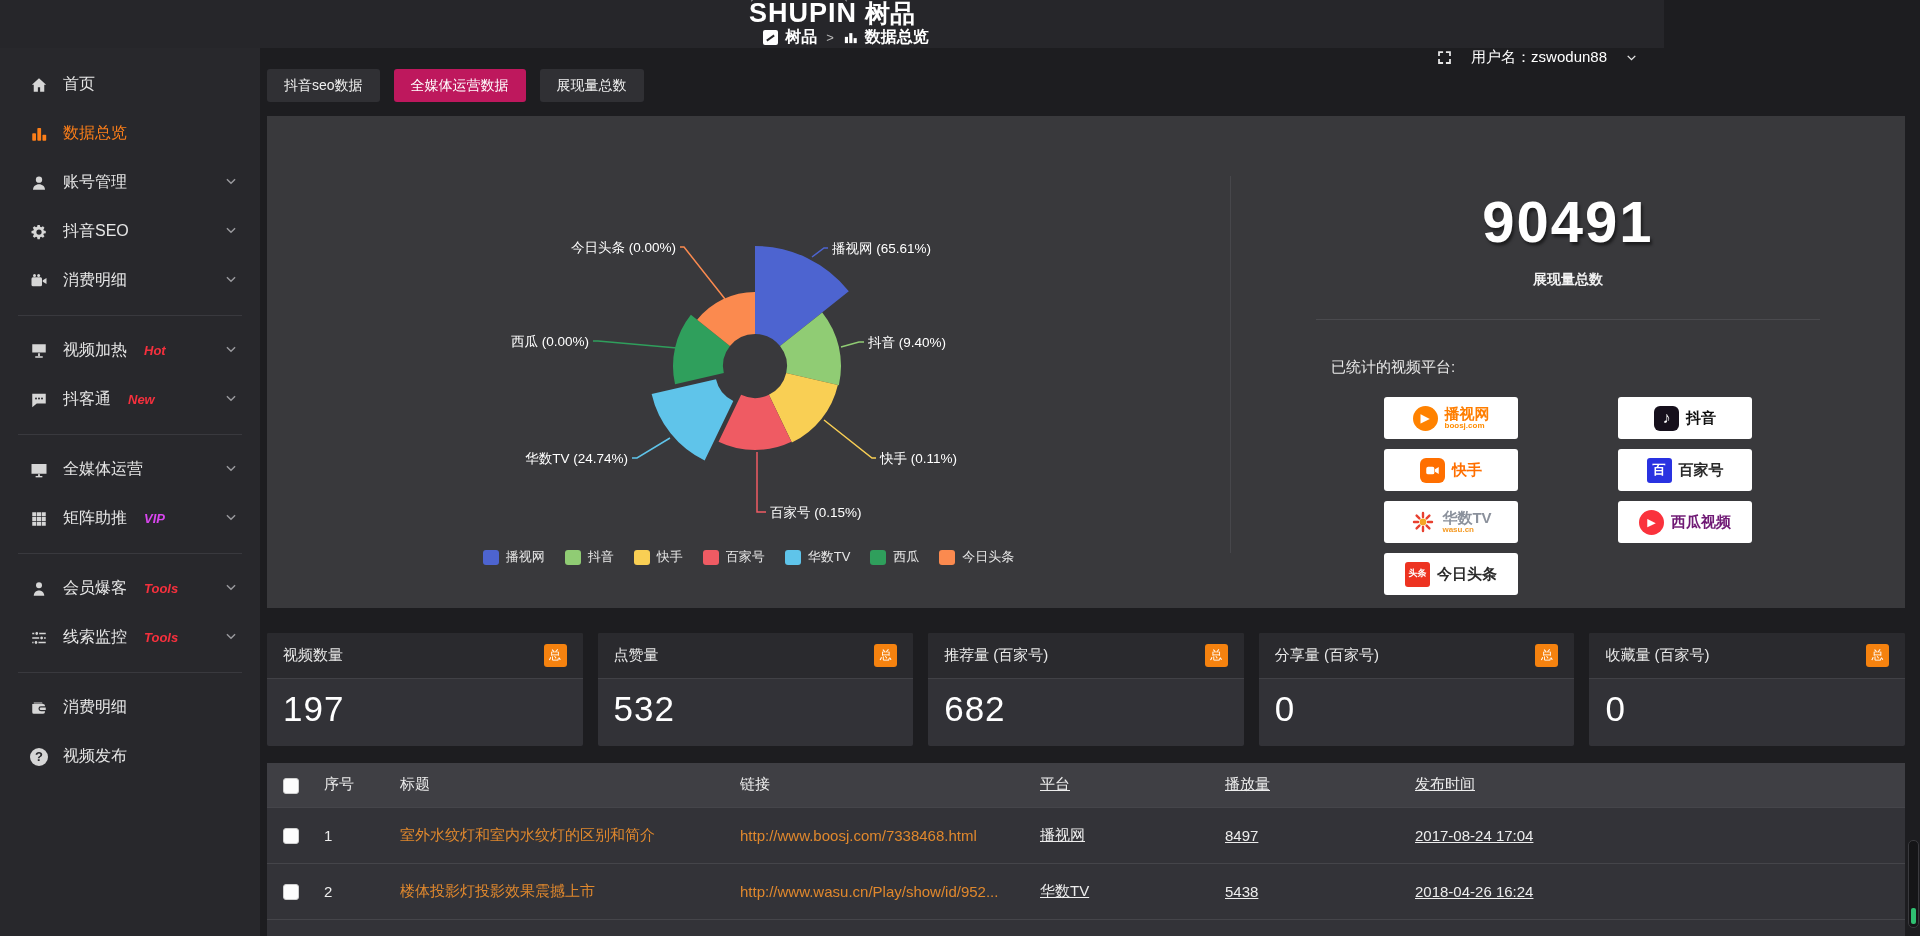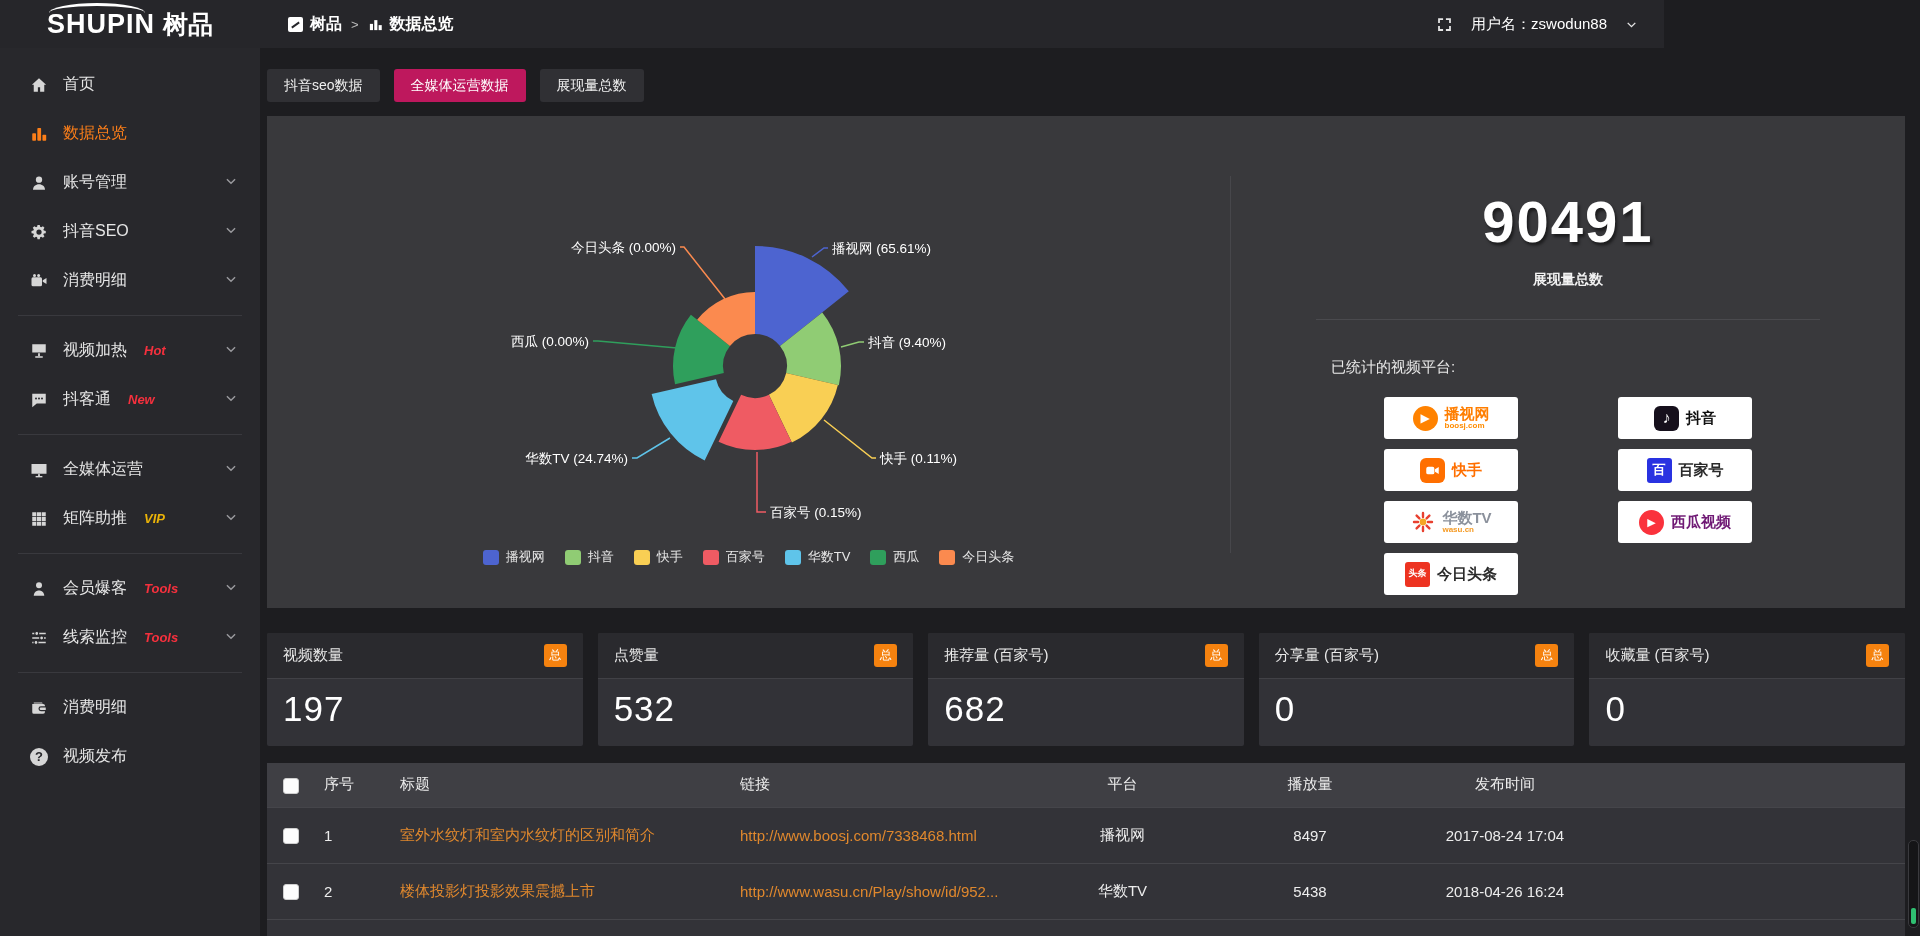--- a/index.html
+++ b/index.html
@@ -1,20 +1,20 @@
 <!DOCTYPE html>
 <html><head>
 <meta charset="utf-8">
 <style>
   * { margin:0; padding:0; box-sizing:border-box; }
   html,body { width:1920px; height:936px; overflow:hidden; background:#1d1d20;
               font-family:"Liberation Sans","DejaVu Sans",sans-serif; }
   
   .topbar { position:absolute; left:0; top:0; width:1664px; height:48px;
-            background:#26262a; display:flex; align-items:center; z-index:5; }
+            background:#26262a; display:flex; align-items:center; z-index:5;flex-direction:column; }
   .logo-area { width:260px; height:48px; display:flex; align-items:center; justify-content:center; gap:8px; }
   .logo-main { color:#fff; font-weight:bold; font-size:27px; letter-spacing:1px; line-height:1;
                font-stretch:condensed; position:relative; }
   .logo-main .arc { position:absolute; left:2px; right:10px; top:-8px; height:10px;
                     border-top:3px solid #fff; border-radius:50%/100% 100% 0 0; }
   .logo-sub { color:#fff; font-weight:bold; font-size:25px; line-height:1; }
   .breadcrumb { display:flex; align-items:center; gap:9px; margin-left:28px; color:#fff; font-size:16px; font-weight:bold; }
   .crumb { display:flex; align-items:center; gap:7px; }
   .crumb-sep { color:#bbb; font-size:13px; font-weight:normal; }
   .bc-ic1 { width:15px; height:15px; background:#fff; border-radius:2px; display:inline-block; position:relative; }
@@ -55,34 +55,34 @@
   .platforms-label { margin:38px 18px 20px 100px; color:#e8e8e8; font-size:15px; }
   .platform-cols { display:flex; justify-content:center; gap:100px; }
   .platform-col { display:flex; flex-direction:column; gap:10px; }
   .platform-badge { width:134px; height:42px; background:#fff; border-radius:3px; display:flex;
                     align-items:center; justify-content:center; gap:7px; }
   .pb-mark { width:25px; height:25px; border-radius:6px; display:flex; align-items:center;
              justify-content:center; color:#fff; font-weight:bold; flex:none; }
   .pb-name { font-weight:bold; font-size:15px; line-height:1.05; }
   .pb-cap { font-size:8px; font-weight:bold; }
   
-  .cards-row { margin-top:25px; display:flex; gap:15px;justify-content:flex-end; }
+  .cards-row { margin-top:25px; display:flex; gap:15px; }
   .stat-card { flex:1; height:113px; background:#323237; border-radius:2px; overflow:hidden; }
   .sc-head { height:46px; background:#2a2a2e; display:flex; align-items:center; justify-content:space-between;
              padding:0 16px; border-bottom:1px solid #414146; }
   .sc-label { color:#e9e9e9; font-size:15px; }
   .sc-badge { width:23px; height:23px; background:#f5820f; border-radius:3px; color:#fff; font-size:12px;
               display:flex; align-items:center; justify-content:center; }
   .sc-value { padding:10px 16px 0; color:#fff; font-size:35px; letter-spacing:1px; }
   
   .data-table { margin-top:17px; width:100%; border-collapse:collapse; table-layout:fixed;
                 background:#333338; color:#ededed; font-size:15px; }
   .data-table th { height:44px; background:#3f3f44; font-weight:normal; text-align:left; padding:0 10px; }
   .data-table td { height:56px; padding:0 10px; border-top:1px solid #45454a; }
-  .data-table th.c, .data-table td.c { text-align:center; }
+  .data-table th.c, .data-table td.c { text-align:left;text-decoration:underline; }
   .data-table td.link-cell, .data-table td.title-cell { color:#e0882d;
        overflow:hidden; white-space:nowrap; text-overflow:ellipsis; cursor:pointer; }
   .cbx { width:16px; height:16px; background:#fdfdfd; border:1px solid #cfcfcf; border-radius:3px;
          display:inline-block; vertical-align:middle; cursor:pointer; }
   
   .scroll-widget { position:absolute; right:1px; bottom:8px; width:11px; height:88px; background:#151517;
                    border-radius:5px; border:1px solid #3a3a3e; }
   .scroll-thumb { position:absolute; left:2px; bottom:3px; width:5px; height:16px; background:#2fbf71;
                   border-radius:2px; }
 </style>
@@ -223,21 +223,21 @@
             <path d="M5 9l7 7 7-7"></path>
           </svg></span>
       </div>
       <div class="menu-item">
         <span class="mi-icon">
           <svg width="18" height="18" viewBox="0 0 24 24" fill="currentColor">
             <path d="M3 3h5.4v5.4H3zM9.3 3h5.4v5.4H9.3zM15.6 3H21v5.4h-5.4zM3 9.3h5.4v5.4H3zM9.3 9.3h5.4v5.4H9.3zM15.6 9.3H21v5.4h-5.4zM3 15.6h5.4V21H3zM9.3 15.6h5.4V21H9.3zM15.6 15.6H21V21h-5.4z"></path>
           </svg>
         </span>
         <span>矩阵助推</span>
-        <span class="mi-tag" style="color: #eab308;">VIP</span>
+        <span class="mi-tag" style="color: #d946ef;">VIP</span>
         <span class="mi-chev"><svg width="14" height="14" viewBox="0 0 24 24" fill="none" stroke="currentColor" stroke-width="2.4">
             <path d="M5 9l7 7 7-7"></path>
           </svg></span>
       </div>
       <div class="menu-divider"></div>
       <div class="menu-item">
         <span class="mi-icon">
           <svg width="18" height="18" viewBox="0 0 24 24" fill="currentColor">
             <circle cx="12" cy="7" r="4"></circle>
             <path d="M5 21c0-4 3.1-7 7-7s7 3 7 7z"></path>

